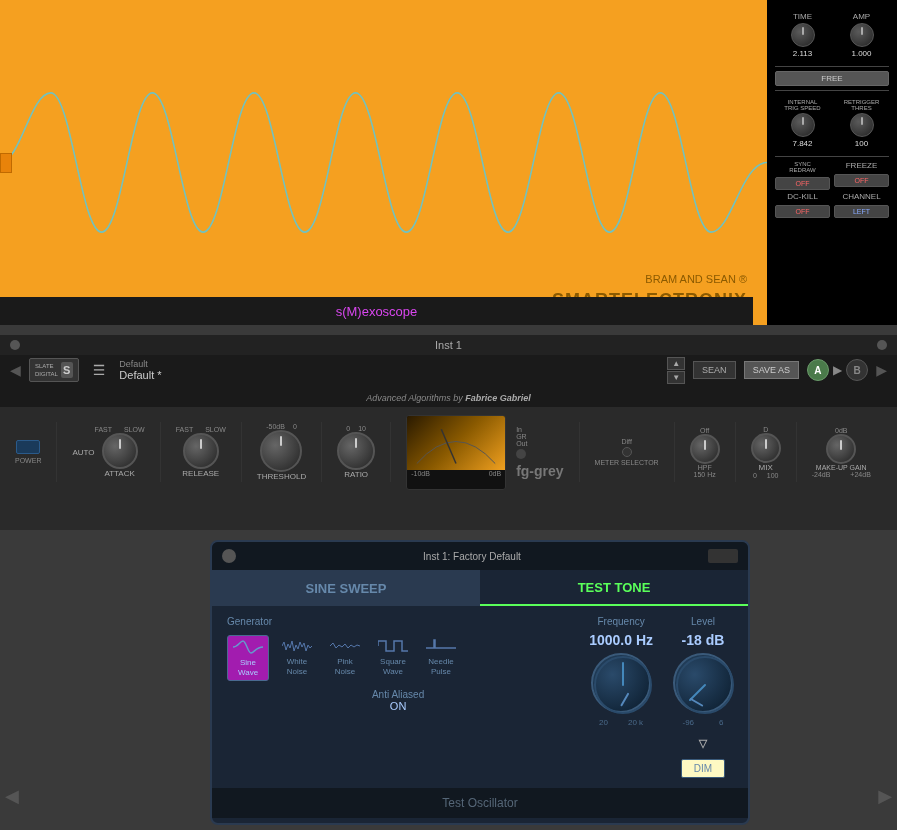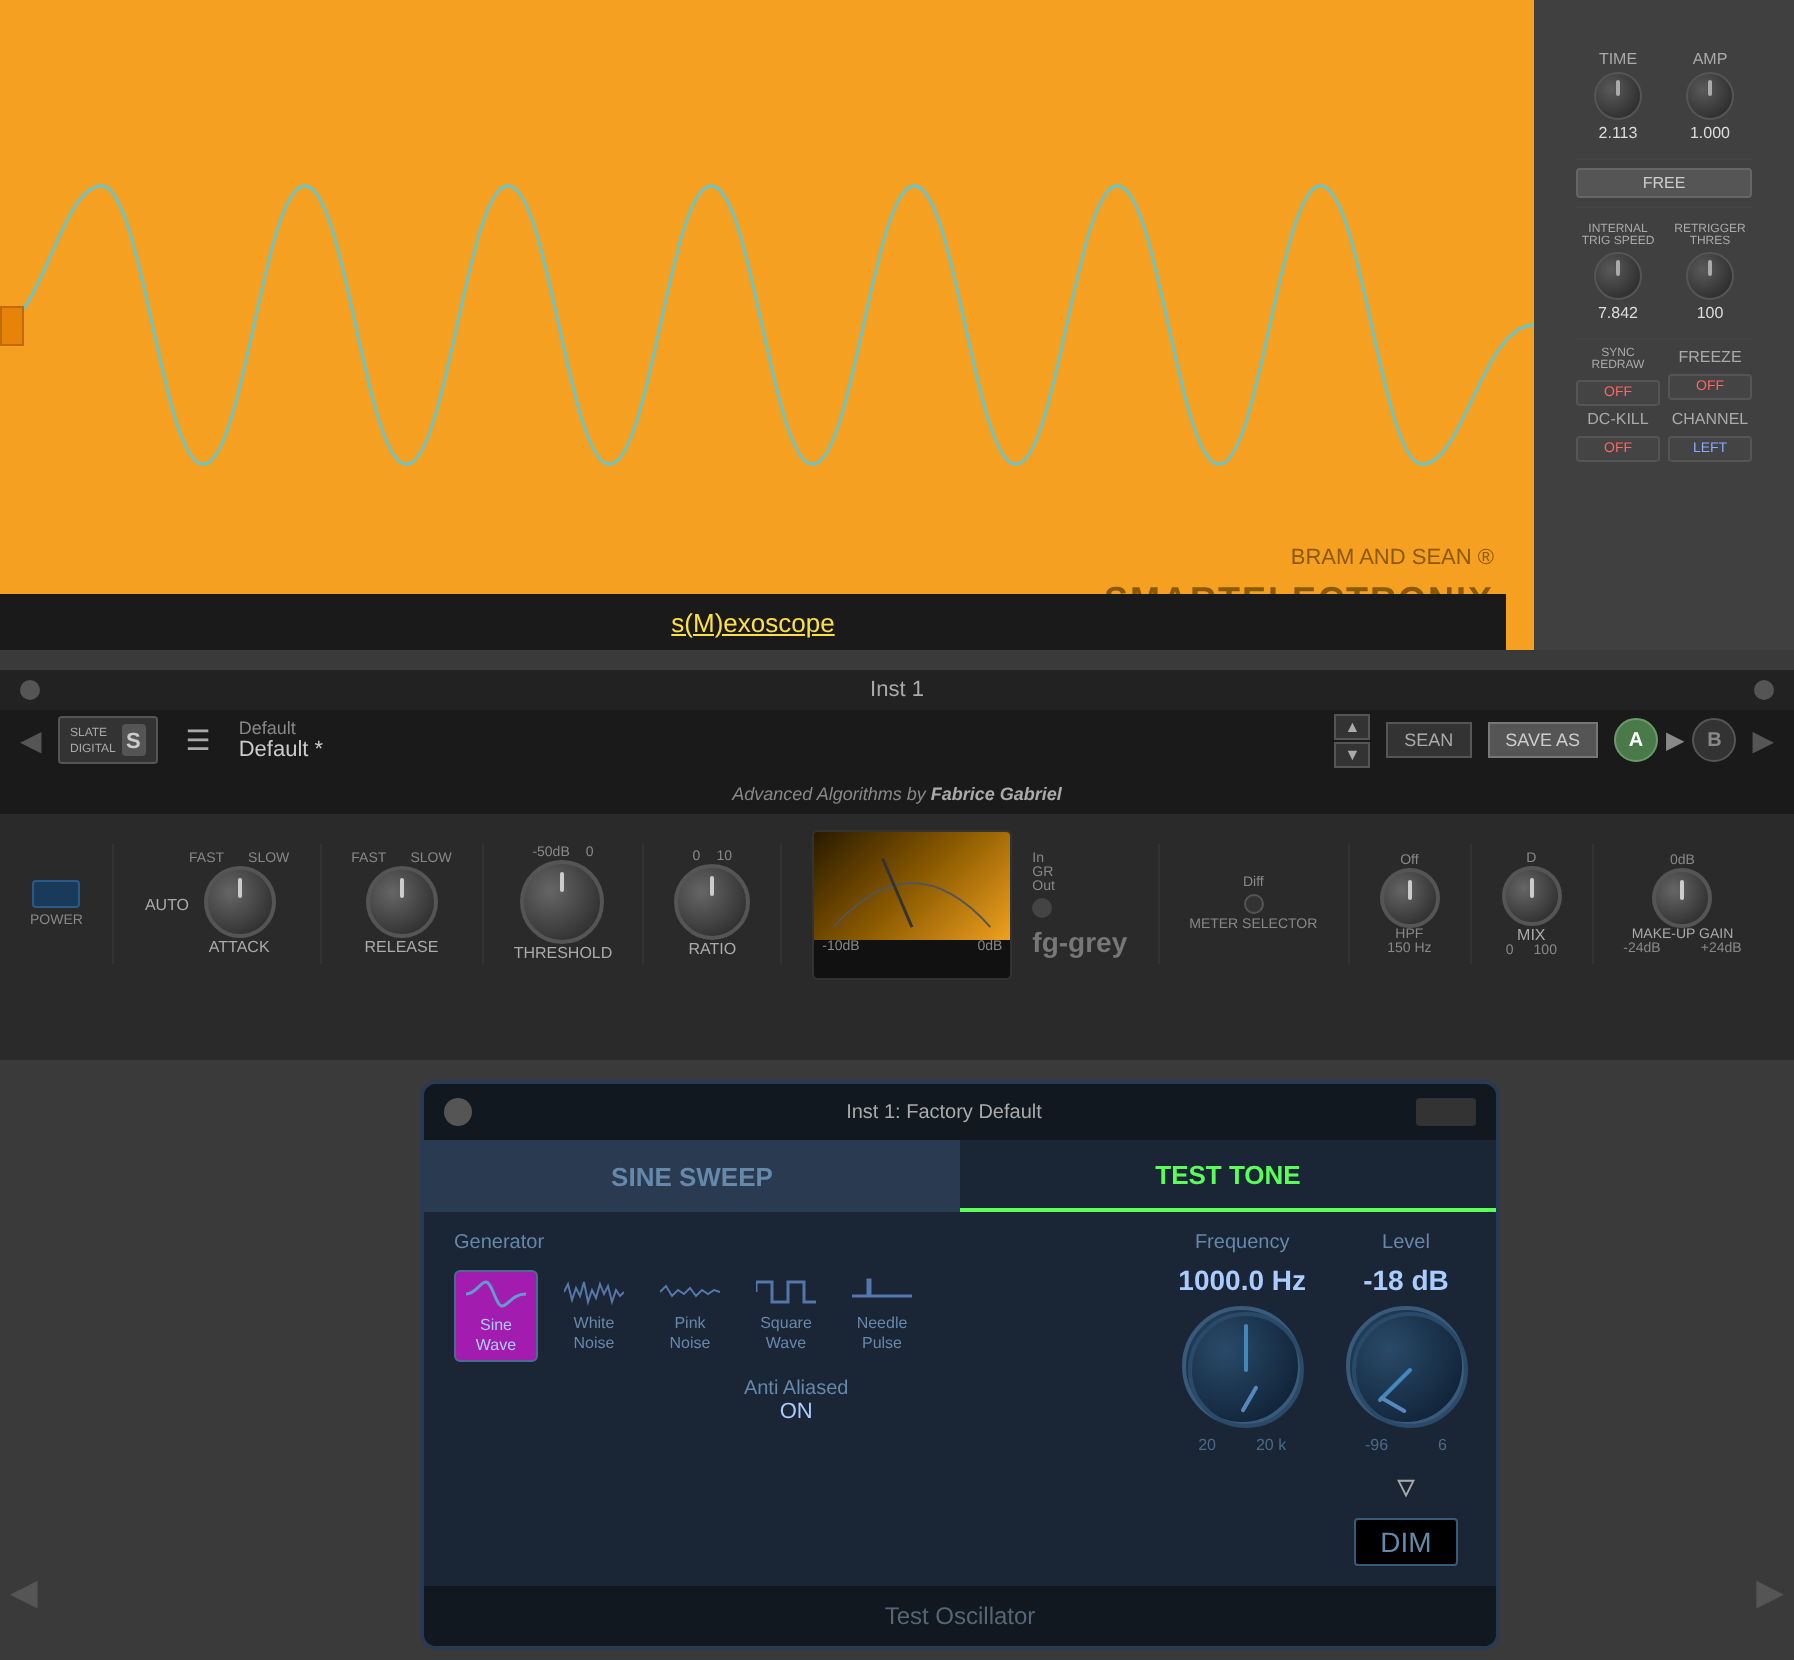--- a/index.html
+++ b/index.html
@@ -51,24 +51,24 @@
       left: 0;
       top: 50%;
       transform: translateY(-50%);
       width: 12px;
       height: 20px;
       background: #e8830a;
       border: 1px solid #c06a00;
     }
     .osc-sidebar {
       width: 130px;
-      background: #404040;
-      display: flex;
-      flex-direction: column;
-      padding: 21px;
+      background: #000000;
+      display: flex;
+      flex-direction: column;
+      padding: 8px;
       gap: 2px;
     }
     .osc-row {
       display: flex;
       gap: 4px;
     }
     .osc-knob-group {
       flex: 1;
       display: flex;
       flex-direction: column;
@@ -160,23 +160,22 @@
       bottom: 0;
       left: 0;
       width: 753px;
       height: 28px;
       background: #1a1a1a;
       display: flex;
       align-items: center;
       justify-content: center;
     }
     .title-bar-text {
-      color: #fde047;
+      color: #d946ef;
       font-size: 13px;
-      text-decoration: underline;
     }
     .nav-dots {
       position: absolute;
       top: 335px;
       left: 0;
       width: 897px;
       height: 20px;
       background: #222;
       display: flex;
       align-items: center;
@@ -620,24 +619,24 @@
       transform-origin: bottom center;
       transform: translateX(-50%) rotate(-60deg);
     }
     .level-range {
       display: flex;
       gap: 25px;
       font-size: 8px;
       color: #4a6a8a;
     }
     .dim-btn {
-      background: #000000;
+      background: #fef9c3;
       border: 1px solid #3a5a7a;
       color: #6688aa;
-      font-size: 14px;
+      font-size: 10px;
       padding: 3px 12px;
       cursor: pointer;
       border-radius: 2px;
     }
     .test-osc-footer {
       height: 30px;
       background: #111820;
       display: flex;
       align-items: center;
       justify-content: center;

